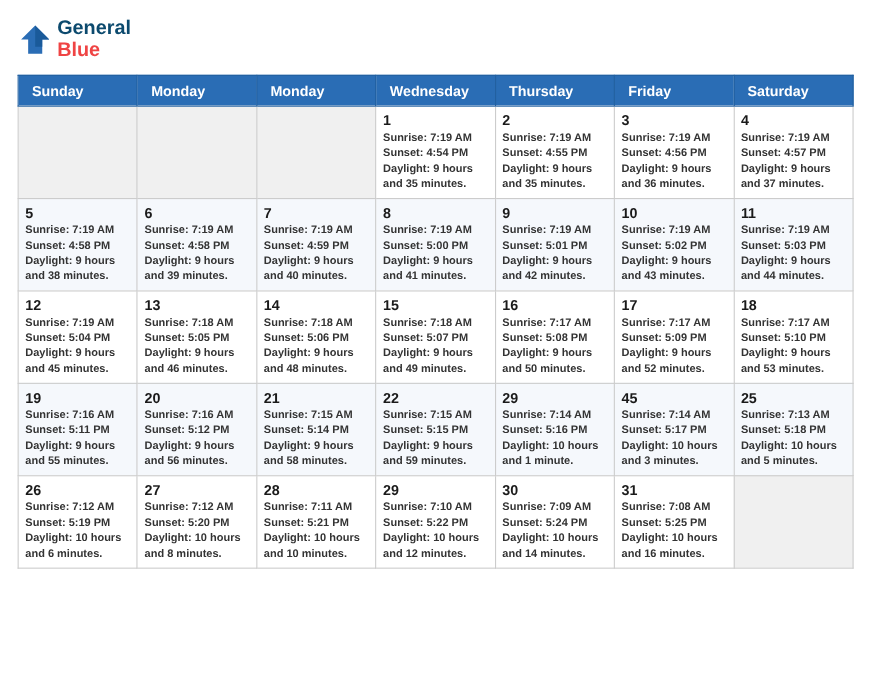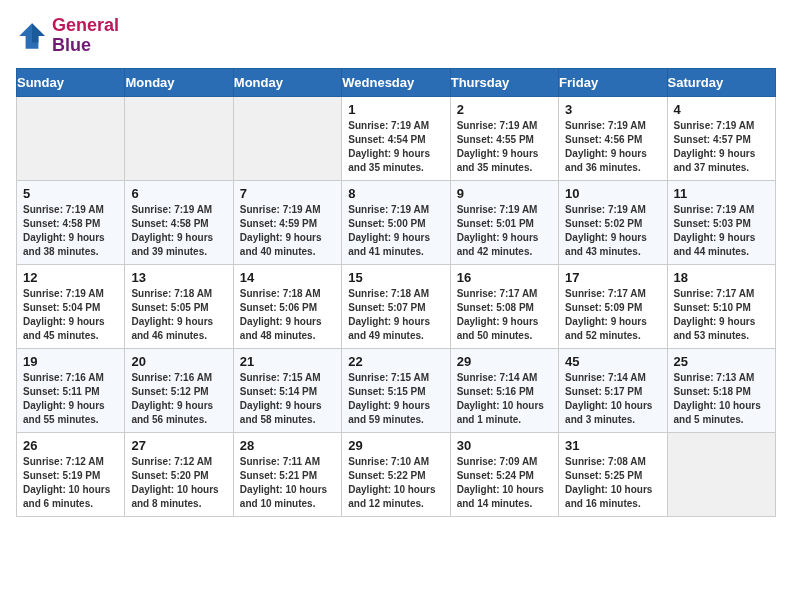--- a/index.html
+++ b/index.html
@@ -21,21 +21,21 @@
       align-items: center;
       gap: 4px;
     }
     .logo-text {
       font-size: 18px;
       font-weight: bold;
       color: #1a1a1a;
       line-height: 1.1;
     }
     .logo-text span {
-      color: #701a75;
+      color: #ef4444;
     }
     .logo-icon {
       width: 32px;
       height: 32px;
     }
     .title-area {
       text-align: right;
     }
     .cal-title {
       font-size: 32px;
@@ -49,21 +49,21 @@
     .calendar {
       width: 100%;
       border-collapse: collapse;
       border: 1px solid #ccc;
     }
     .calendar th {
       background: #2a6db5;
       color: #fff;
       font-size: 13px;
       font-weight: bold;
-      padding: 6px 0;
+      padding: 6px 12px;
       text-align: left;
       border: 1px solid #2260a0;
     }
     .calendar td {
       border: 1px solid #ccc;
       vertical-align: top;
       padding: 5px 6px;
       width: 108px;
       min-height: 80px;
       background: #fff;
@@ -93,21 +93,21 @@
 </head>
 <body>
 
 <div class="header-area">
   <div class="logo">
     <svg class="logo-icon" viewBox="0 0 40 40" xmlns="http://www.w3.org/2000/svg">
       <polygon points="20,4 36,20 28,20 28,36 12,36 12,20 4,20" fill="#2a6db5"></polygon>
       <polygon points="20,4 36,20 28,20 28,28 20,28" fill="#1a5a9a"></polygon>
     </svg>
     <div class="logo-text">
-      <span style="color:#be185d">General</span><br>
+      <span style="color:#0c4a6e">General</span><br>
       <span>Blue</span>
     </div>
   </div>
   <div class="title-area">
   </div>
 </div>
 
 <table class="calendar">
   <thead>
     <tr id="header-row">

